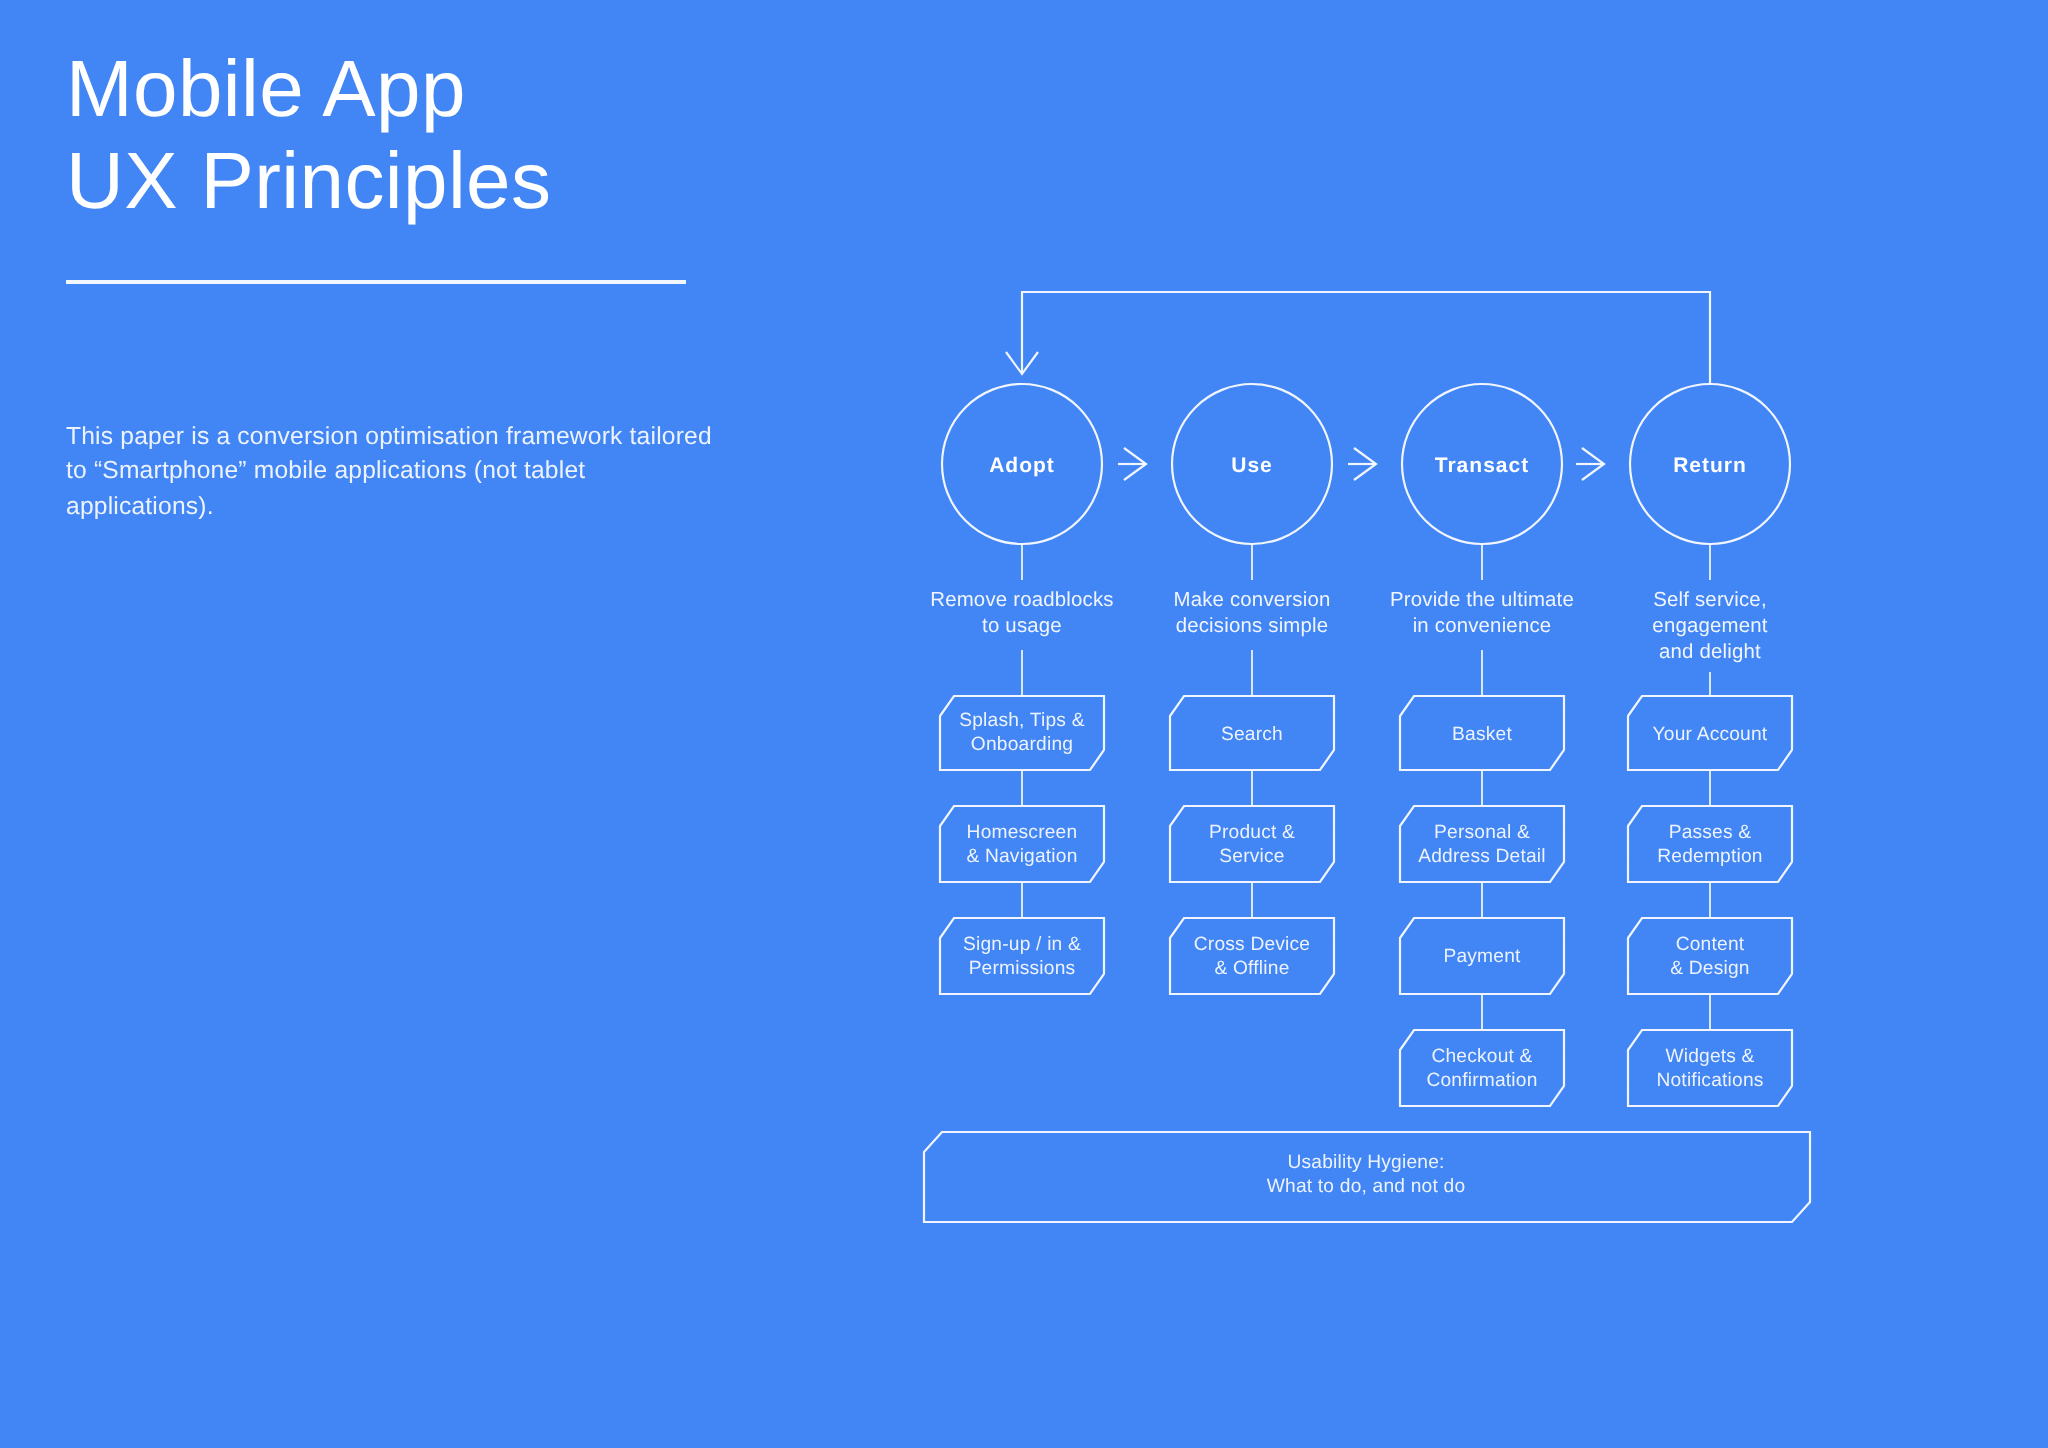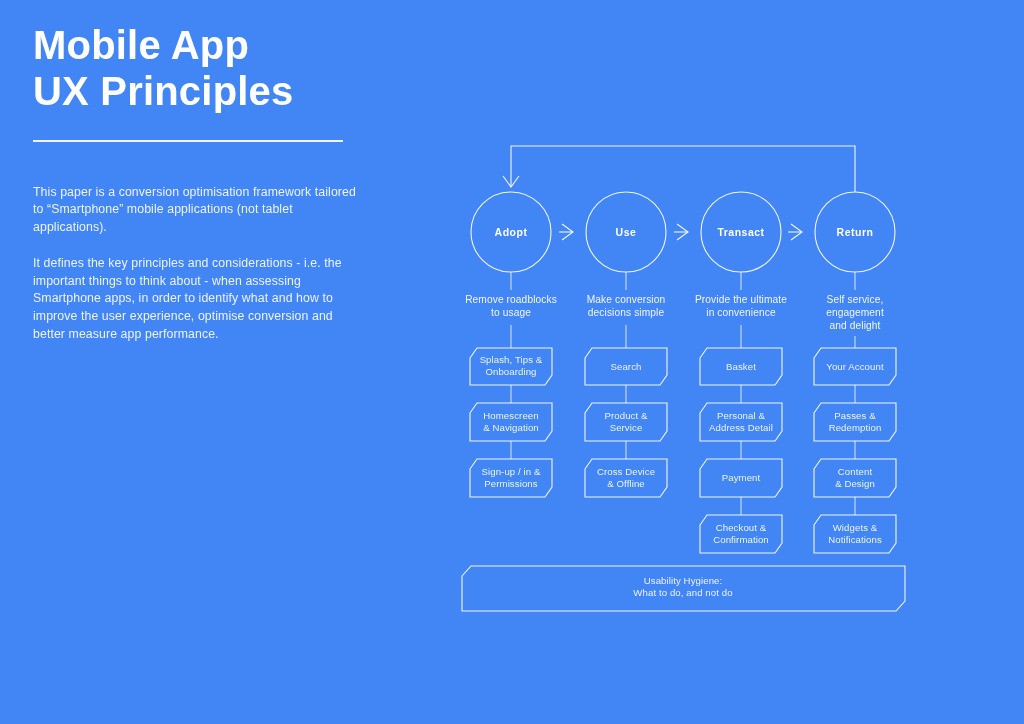--- a/index.html
+++ b/index.html
@@ -9,28 +9,28 @@
     font-family:"Liberation Sans", sans-serif;
     color:#ffffff;
     overflow:hidden;
     position:relative;
   }
   .page{position:absolute;inset:0;}
 
   
   .left{position:absolute;left:33px;top:22px;width:330px;}
   .title{
-    font-size:40px;line-height:46px;font-weight:700;
+    font-size:40px;line-height:46px;font-weight:400;
     letter-spacing:.2px;color:#ffffff;white-space:pre-line;
   }
   .rule{
     width:310px;height:1.5px;background:rgba(255,255,255,.92);
     margin-top:26px;
   }
-  .body-copy{margin-top:42px;}
+  .body-copy{margin-top:68px;}
   .para{
     font-size:12.3px;line-height:17.6px;
     color:rgba(255,255,255,.90);
     margin:0 0 19px 0;
     letter-spacing:.1px;
   }
   .para:last-child{margin-bottom:0;}
 
   
   .diagram{position:absolute;left:440px;top:0;width:584px;height:680px;}
@@ -59,21 +59,20 @@
 <body>
 
 <div class="page">
 
   <div class="left">
     <div class="title">Mobile App
 UX Principles</div>
     <div class="rule"></div>
     <div class="body-copy">
       <p class="para">This paper is a conversion optimisation framework tailored to “Smartphone” mobile applications (not tablet applications).</p>
-      <p class="para">It defines the key principles and considerations - i.e. the important things to think about - when assessing Smartphone apps, in order to identify what and how to improve the user experience, optimise conversion and better measure app performance.</p>
     </div>
   </div>
 
   <div class="diagram">
     <svg width="584" height="724" viewBox="0 0 584 724" xmlns="http://www.w3.org/2000/svg">
 
       <g>
         <path class="stroke" d="M415,192 L415,146 L71,146 L71,186"></path>
         <path class="stroke" d="M63,176 L71,187 L79,176"></path>
       </g>

